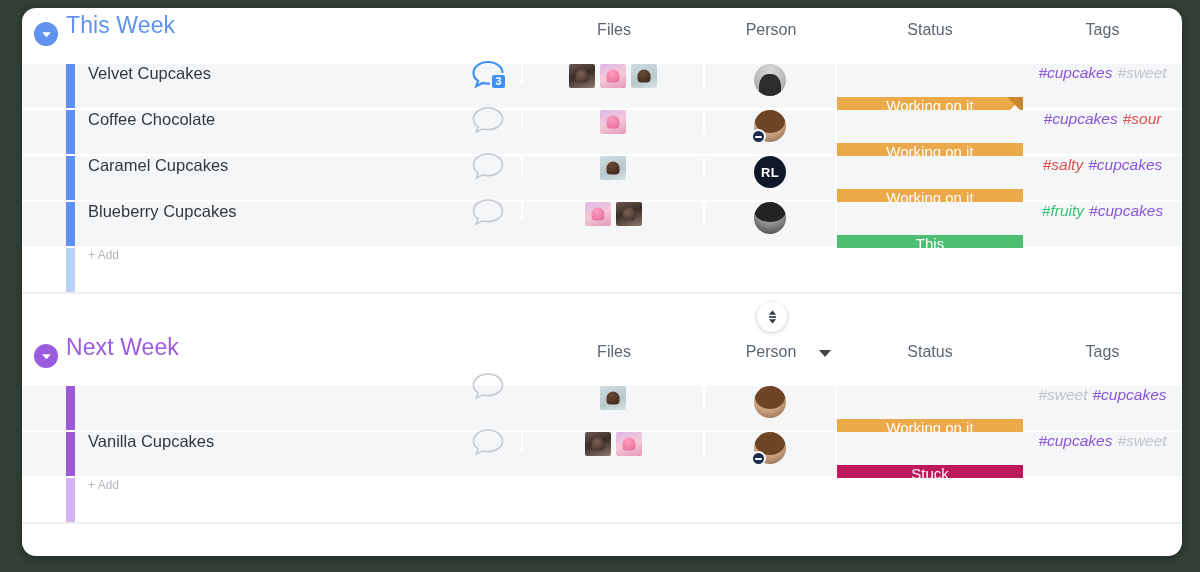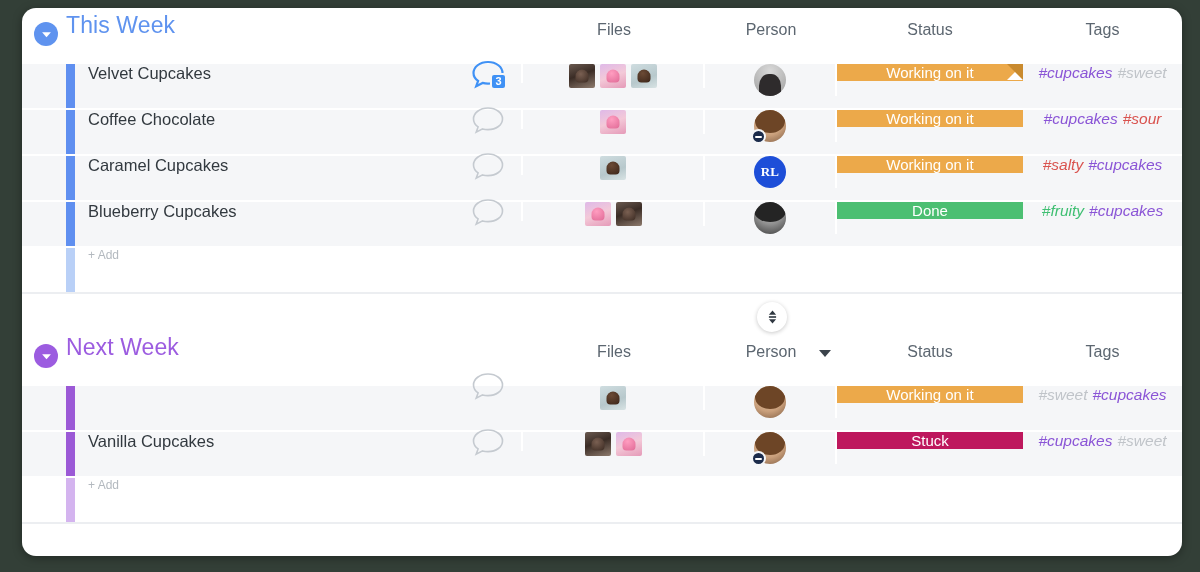--- a/index.html
+++ b/index.html
@@ -96,21 +96,21 @@
   }
 
   .cell {
     position: relative;
     display: flex; align-items: center; justify-content: center;
     border-right: 2px solid #ffffff;
   }
   .c-name   { width: 501px; justify-content: flex-start; padding-left: 66px; }
   .c-files  { width: 182px; }
   .c-person { width: 132px; }
-  .c-status { width: 186px; border-right: none; padding: 0; }
+  .c-status { width: 186px; border-right: none; padding: 0; margin-top: 33px; }
   .c-tags   { width: 159px; border-right: none; font-style: italic; }
 
   .task-name {
     font-size: 16.5px;
     color: #32393f;
     white-space: nowrap;
   }
   .add-text {
     font-size: 12px;
     color: #b3b9bf;
@@ -305,21 +305,21 @@
                 <path d="M17 3 C8.7 3 2.5 8 2.5 14 C2.5 17.2 4.3 20 7.1 21.9 L5.2 27.2 L11.6 23.9 C13.3 24.4 15.1 24.6 17 24.6 C25.3 24.6 31.5 19.9 31.5 14 C31.5 8 25.3 3 17 3 Z" fill="none" stroke="#c5cad0" stroke-width="1.6"></path>
               </svg>
             </div>
           </div>
           <div class="cell c-files">
             <div class="thumbs">
               <div class="thumb blue"></div>
             </div>
           </div>
           <div class="cell c-person">
-            <div class="avatar av-c" style="background: #1d4ed8; font-family: Liberation Serif, serif;">RL</div>
+            <div class="avatar av-c" style="background: #0f172a;">RL</div>
           </div>
           <div class="cell c-status">
             <div class="status" style="background: rgb(236, 169, 74);">
               <span>Working on it</span>
             </div>
           </div>
           <div class="cell c-tags">
             <div class="tags"><span style="color: rgb(217, 83, 79);">#salty</span><span style="color: rgb(138, 84, 214);">#cupcakes</span></div>
           </div>
         </div>
@@ -339,21 +339,21 @@
               <div class="thumb choc"></div>
             </div>
           </div>
           <div class="cell c-person">
             <div class="avatar av-d">
               <div class="face"></div>
             </div>
           </div>
           <div class="cell c-status">
             <div class="status" style="background: rgb(76, 191, 114);">
-              <span>Done</span>
+              <span>This</span>
             </div>
           </div>
           <div class="cell c-tags">
             <div class="tags"><span style="color: rgb(63, 191, 114);">#fruity</span><span style="color: rgb(138, 84, 214);">#cupcakes</span></div>
           </div>
         </div>
         <div class="row addrow">
           <div class="row-bar" style="background: rgb(185, 208, 247);"></div>
           <div class="cell c-name" style="border-right: none;">
             <span class="add-text">+ Add</span>

